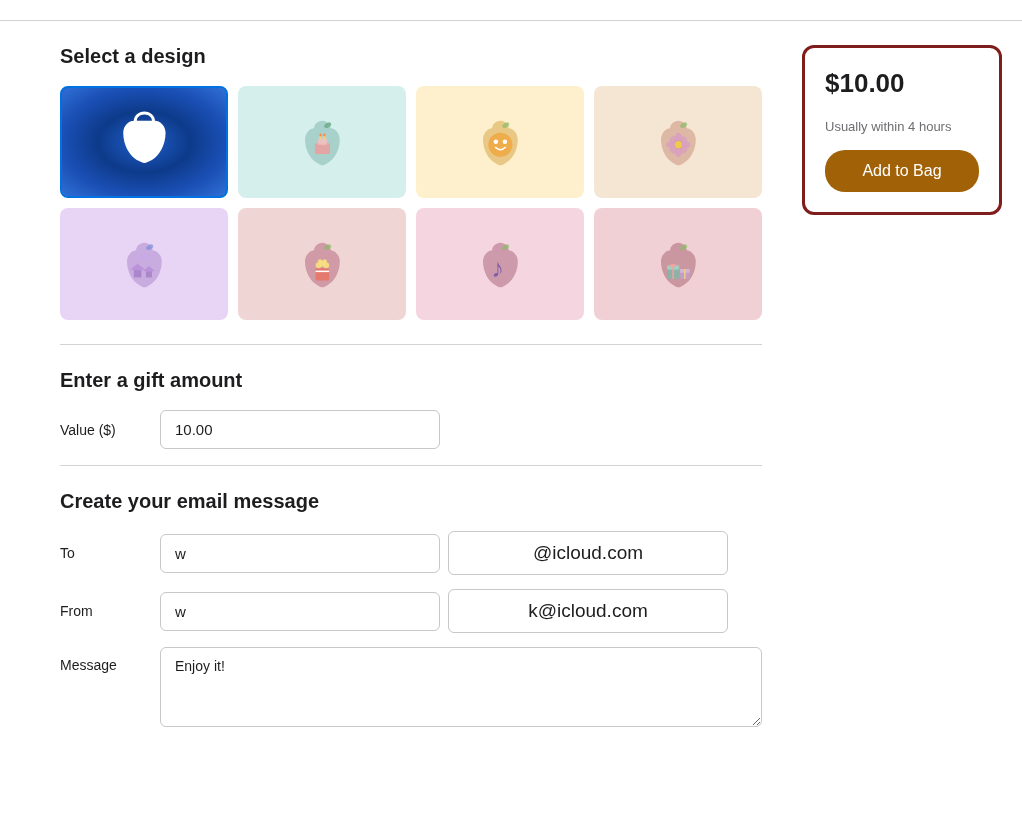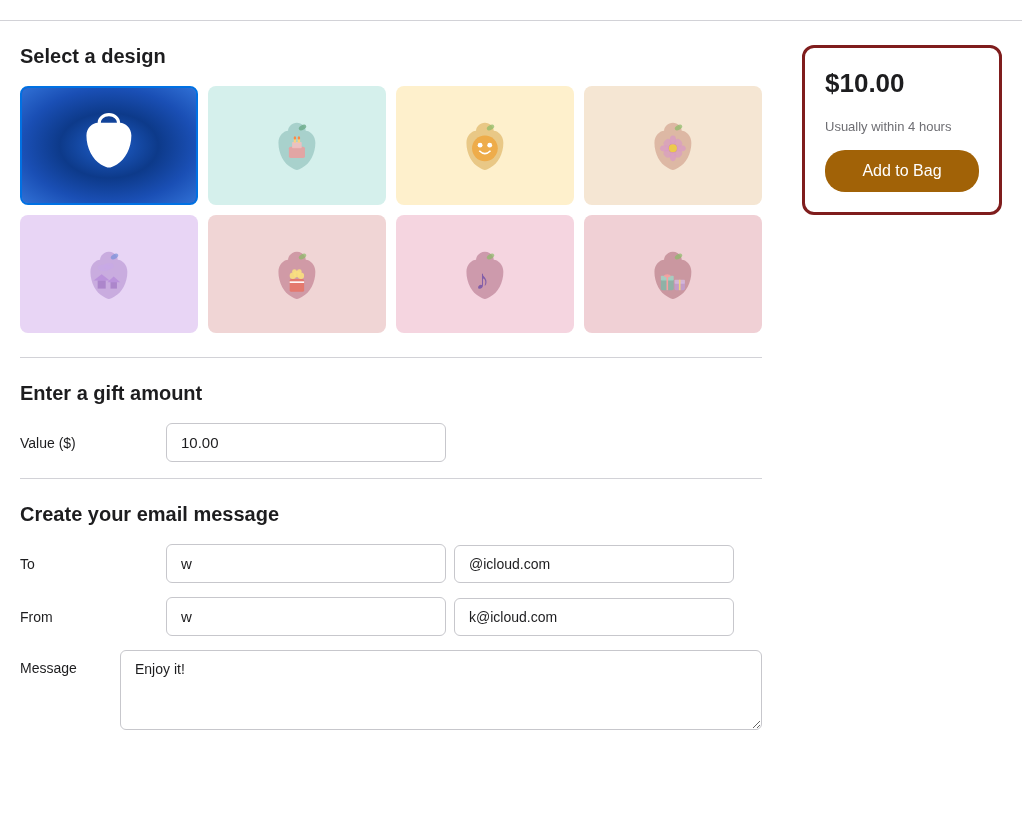--- a/index.html
+++ b/index.html
@@ -15,20 +15,21 @@
       gap: 40px;
       max-width: 1022px;
       margin: 0 auto;
       padding: 0 20px;
       align-items: flex-start;
     }
 
     .main-content {
       flex: 1;
       max-width: 760px;
+      margin-left: 40px;
     }
 
     .sidebar {
       width: 200px;
       flex-shrink: 0;
     }
 
     .top-divider {
       border: none;
       border-top: 1px solid #d2d2d7;
@@ -90,21 +91,20 @@
 
     
     .form-section {
       margin-bottom: 0;
     }
 
     .form-row {
       display: flex;
       align-items: center;
       margin-bottom: 14px;
-      gap: 46px;
     }
 
     .form-label {
       font-size: 14px;
       color: #1d1d1f;
       width: 100px;
       flex-shrink: 0;
     }
 
     .form-input {
@@ -133,23 +133,24 @@
       font-size: 15px;
       color: #1d1d1f;
       outline: none;
     }
 
     .email-input-right {
       width: 280px;
       border: 1px solid #c7c7cc;
       border-radius: 6px;
       padding: 10px 14px;
-      font-size: 14px;
+      font-size: 19px;
       color: #1d1d1f;
       outline: none;
+      text-align: center;
     }
 
     .message-textarea {
       width: 100%;
       border: 1px solid #c7c7cc;
       border-radius: 6px;
       padding: 10px 14px;
       font-size: 14px;
       color: #1d1d1f;
       outline: none;

